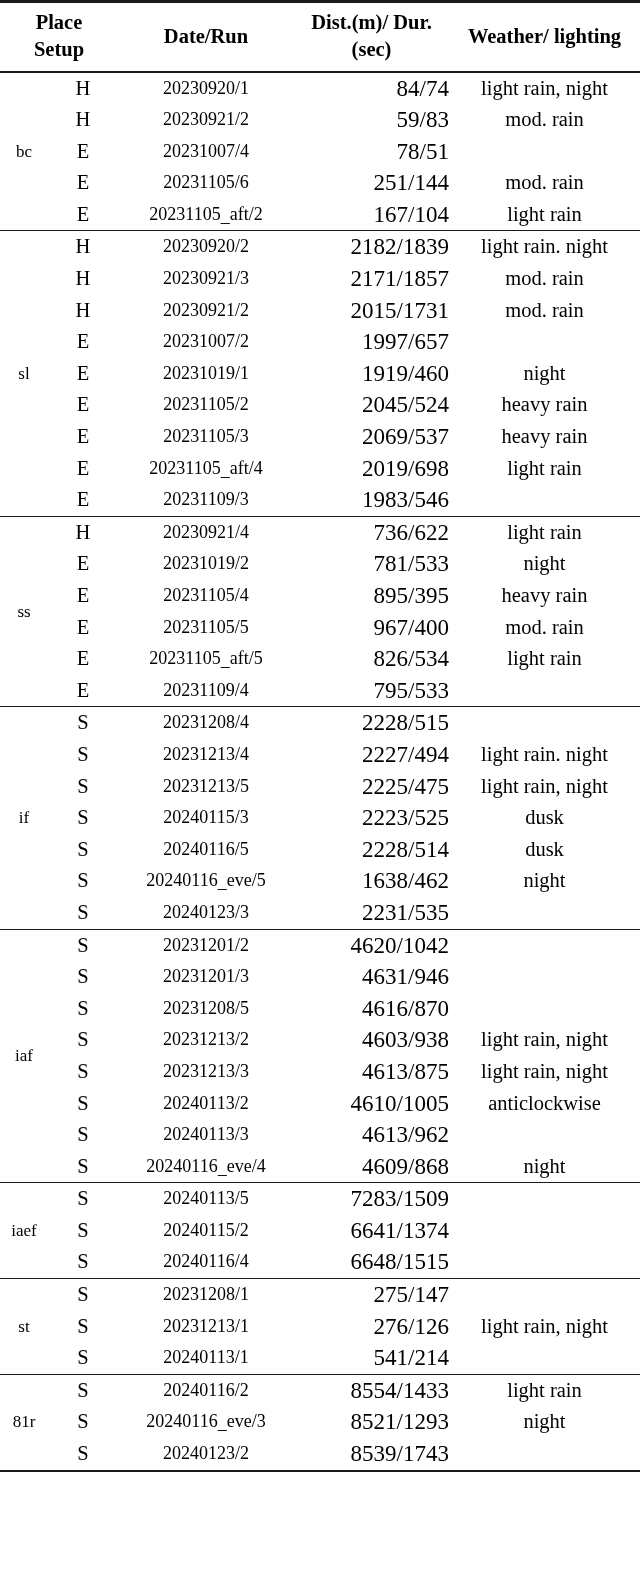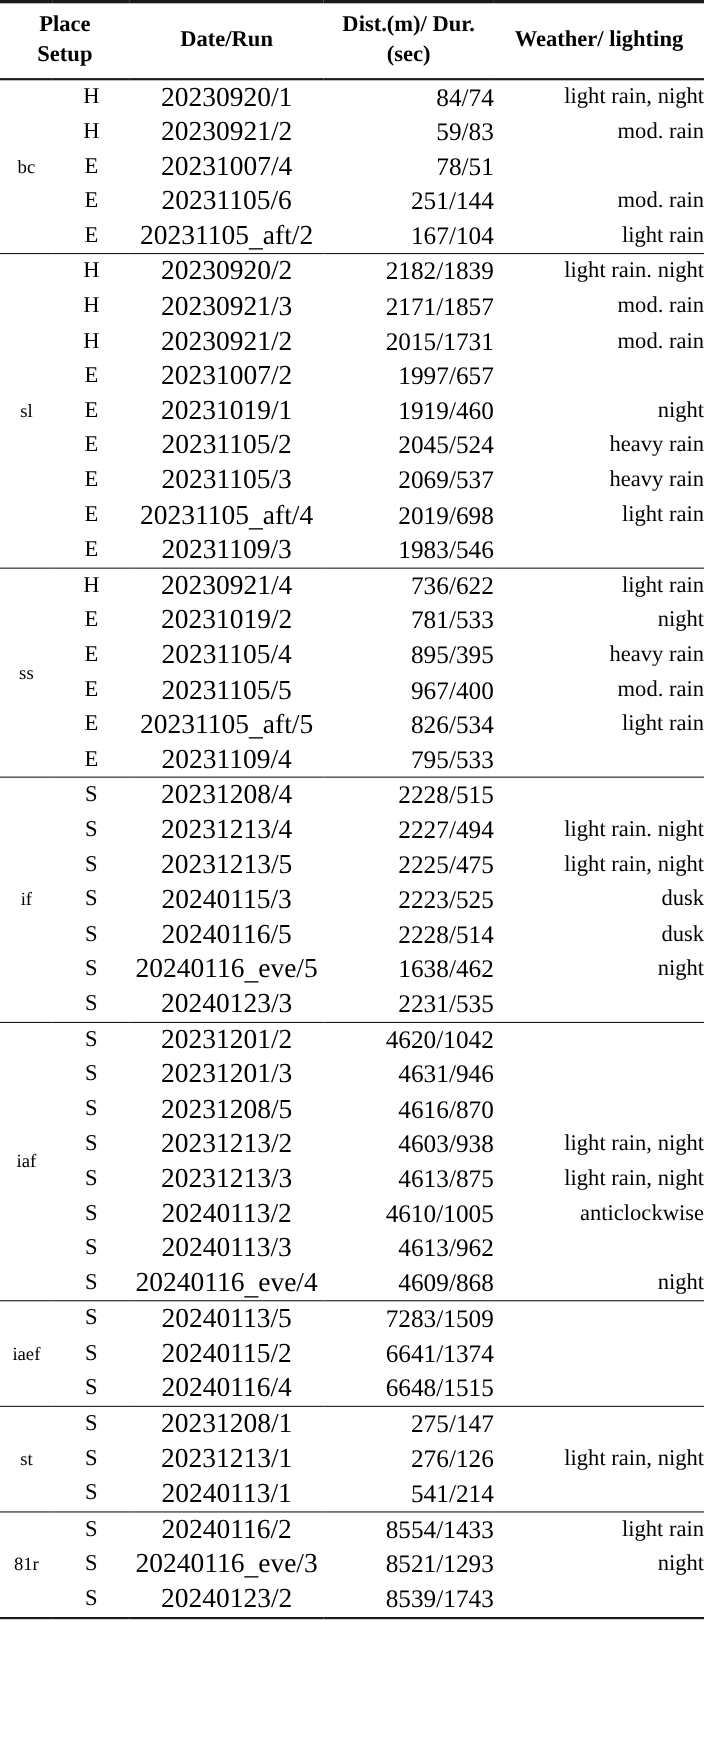--- a/index.html
+++ b/index.html
@@ -87,23 +87,23 @@
     vertical-align: middle;
     text-align: center;
     white-space: nowrap;
   }
   td.place-cell {
     text-align: center;
     vertical-align: middle;
     font-size: 17px;
   }
   td.setup-cell  { font-size: 20.5px; }
-  td.date-cell   { font-size: 25px; }
+  td.date-cell   { font-size: 18px; }
   td.dist-cell   { font-size: 23px; text-align: right; }
-  td.wx-cell     { font-size: 20.5px; text-align: right; }
+  td.wx-cell     { font-size: 20.5px; }
 
   
   .uscore {
     display: inline-block;
     position: relative;
     top: 2px;
     letter-spacing: 0;
   }
 </style>
 </head>

